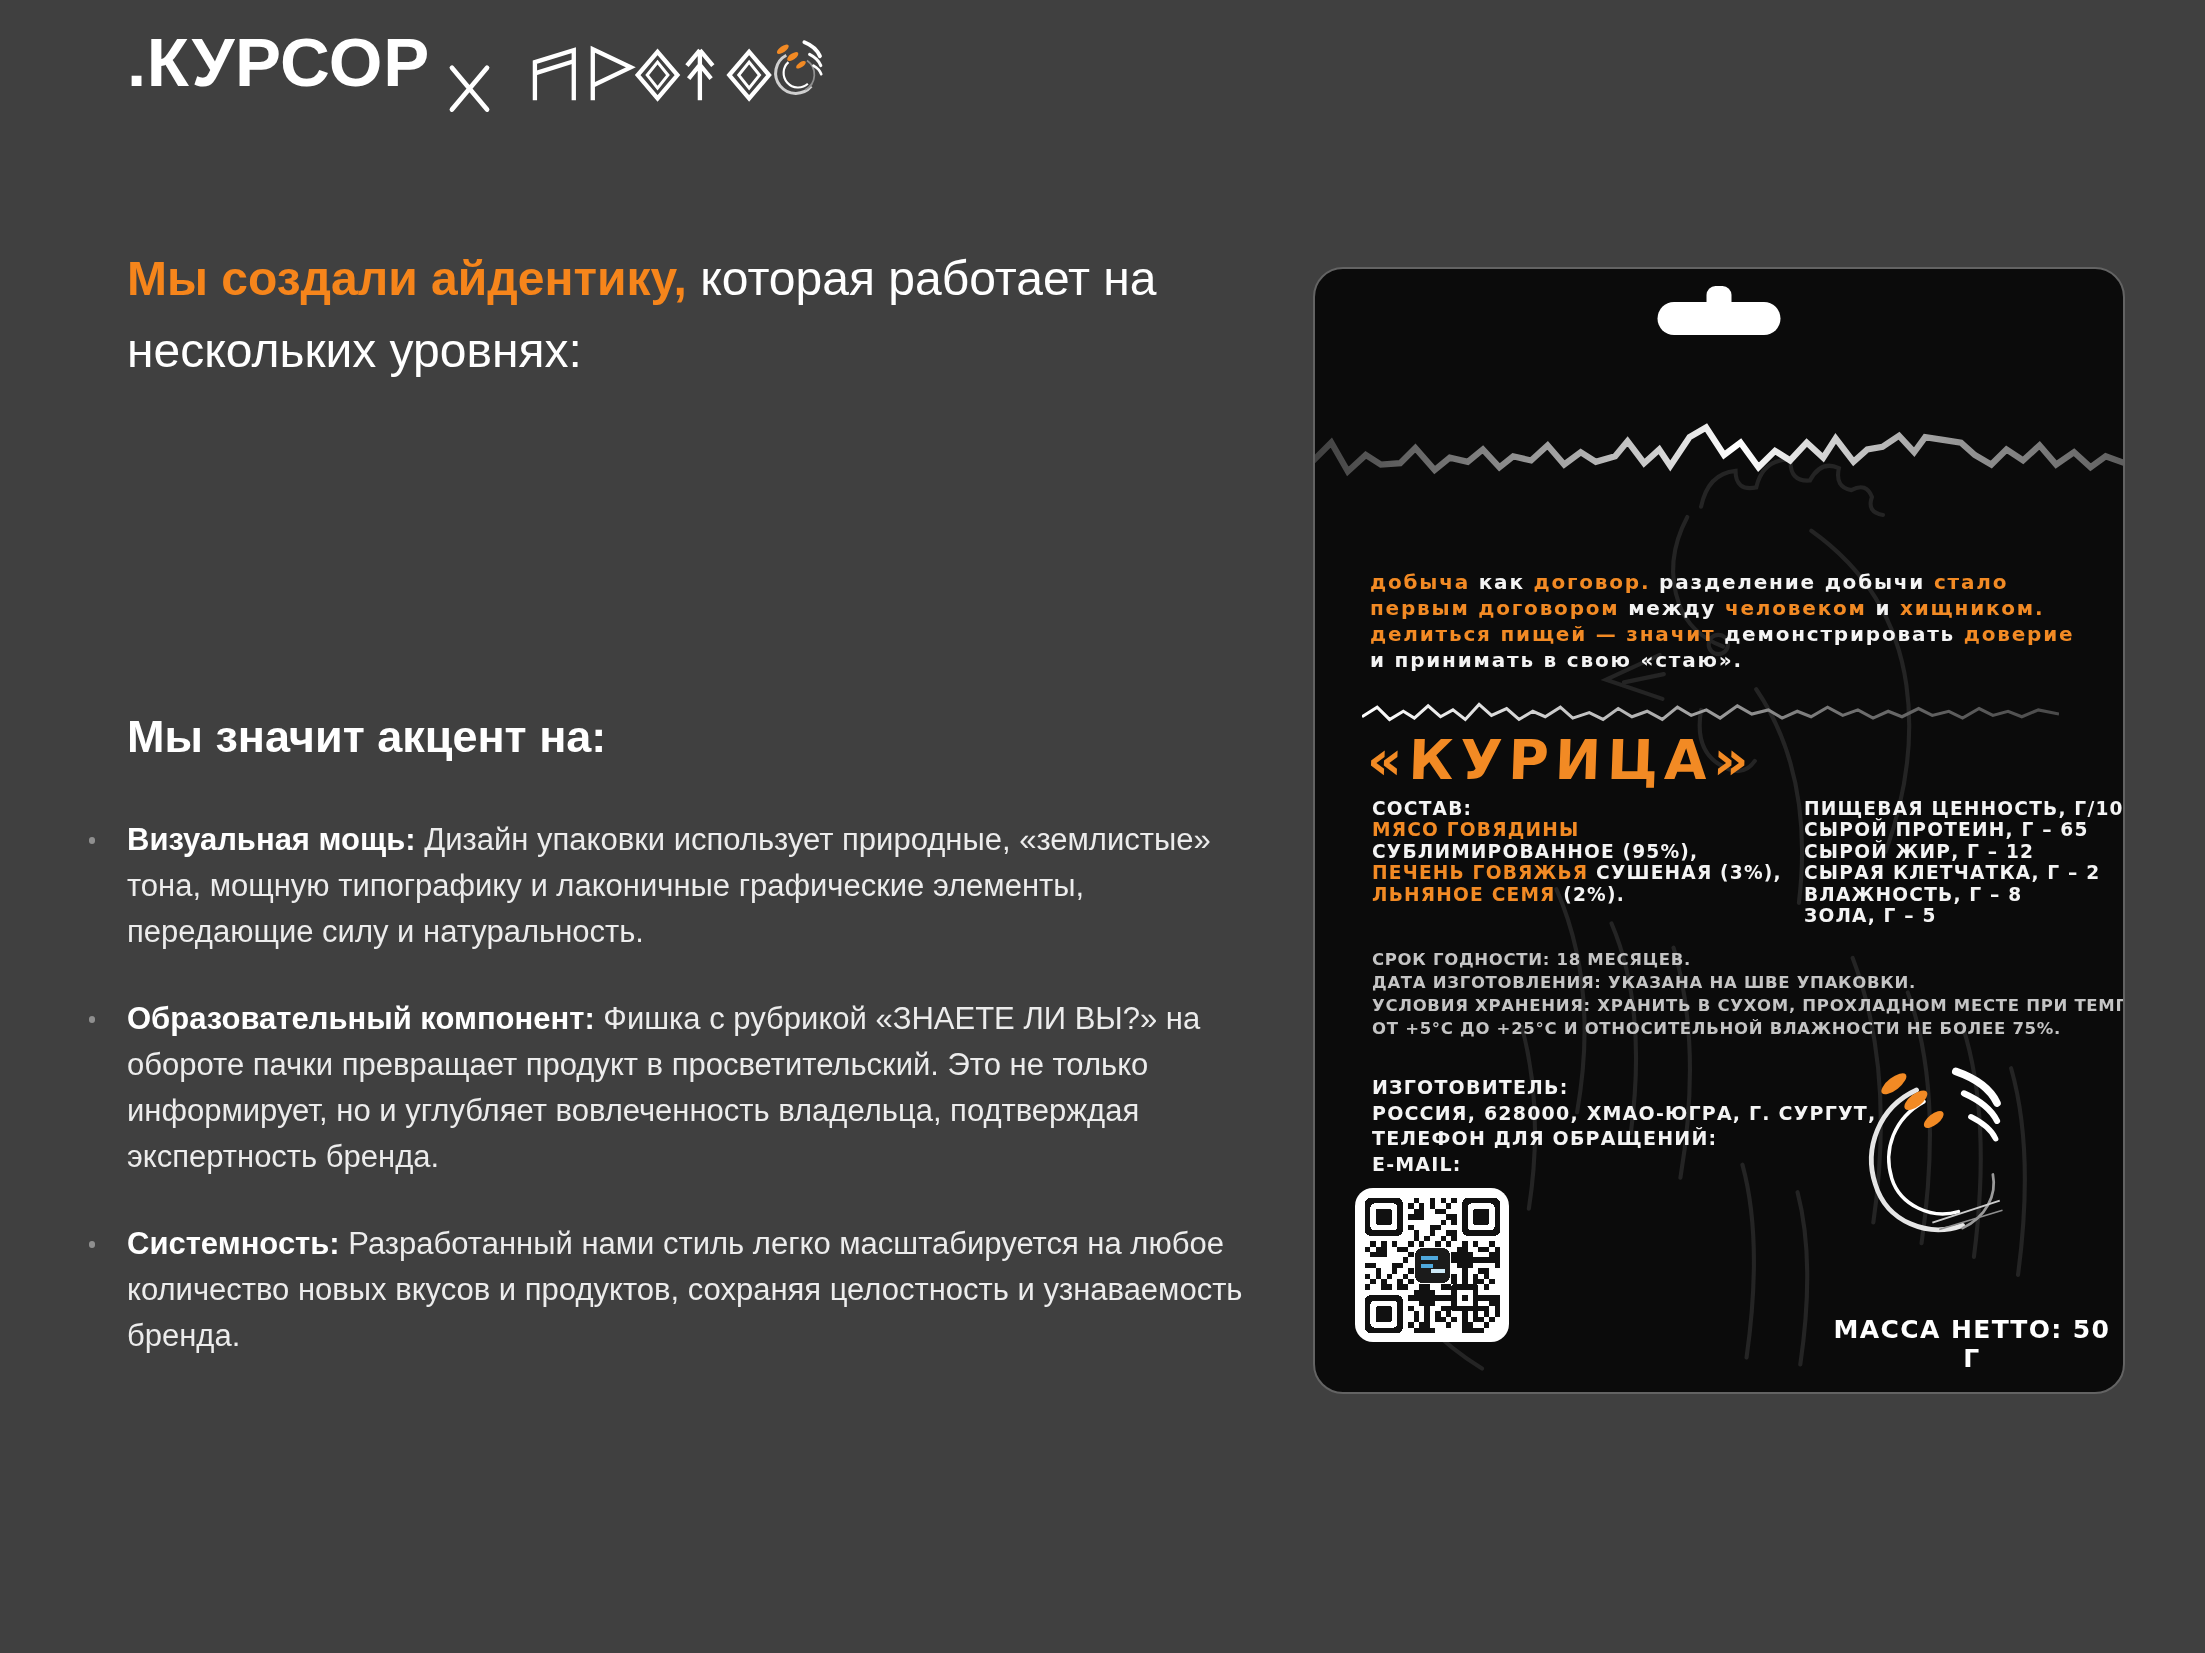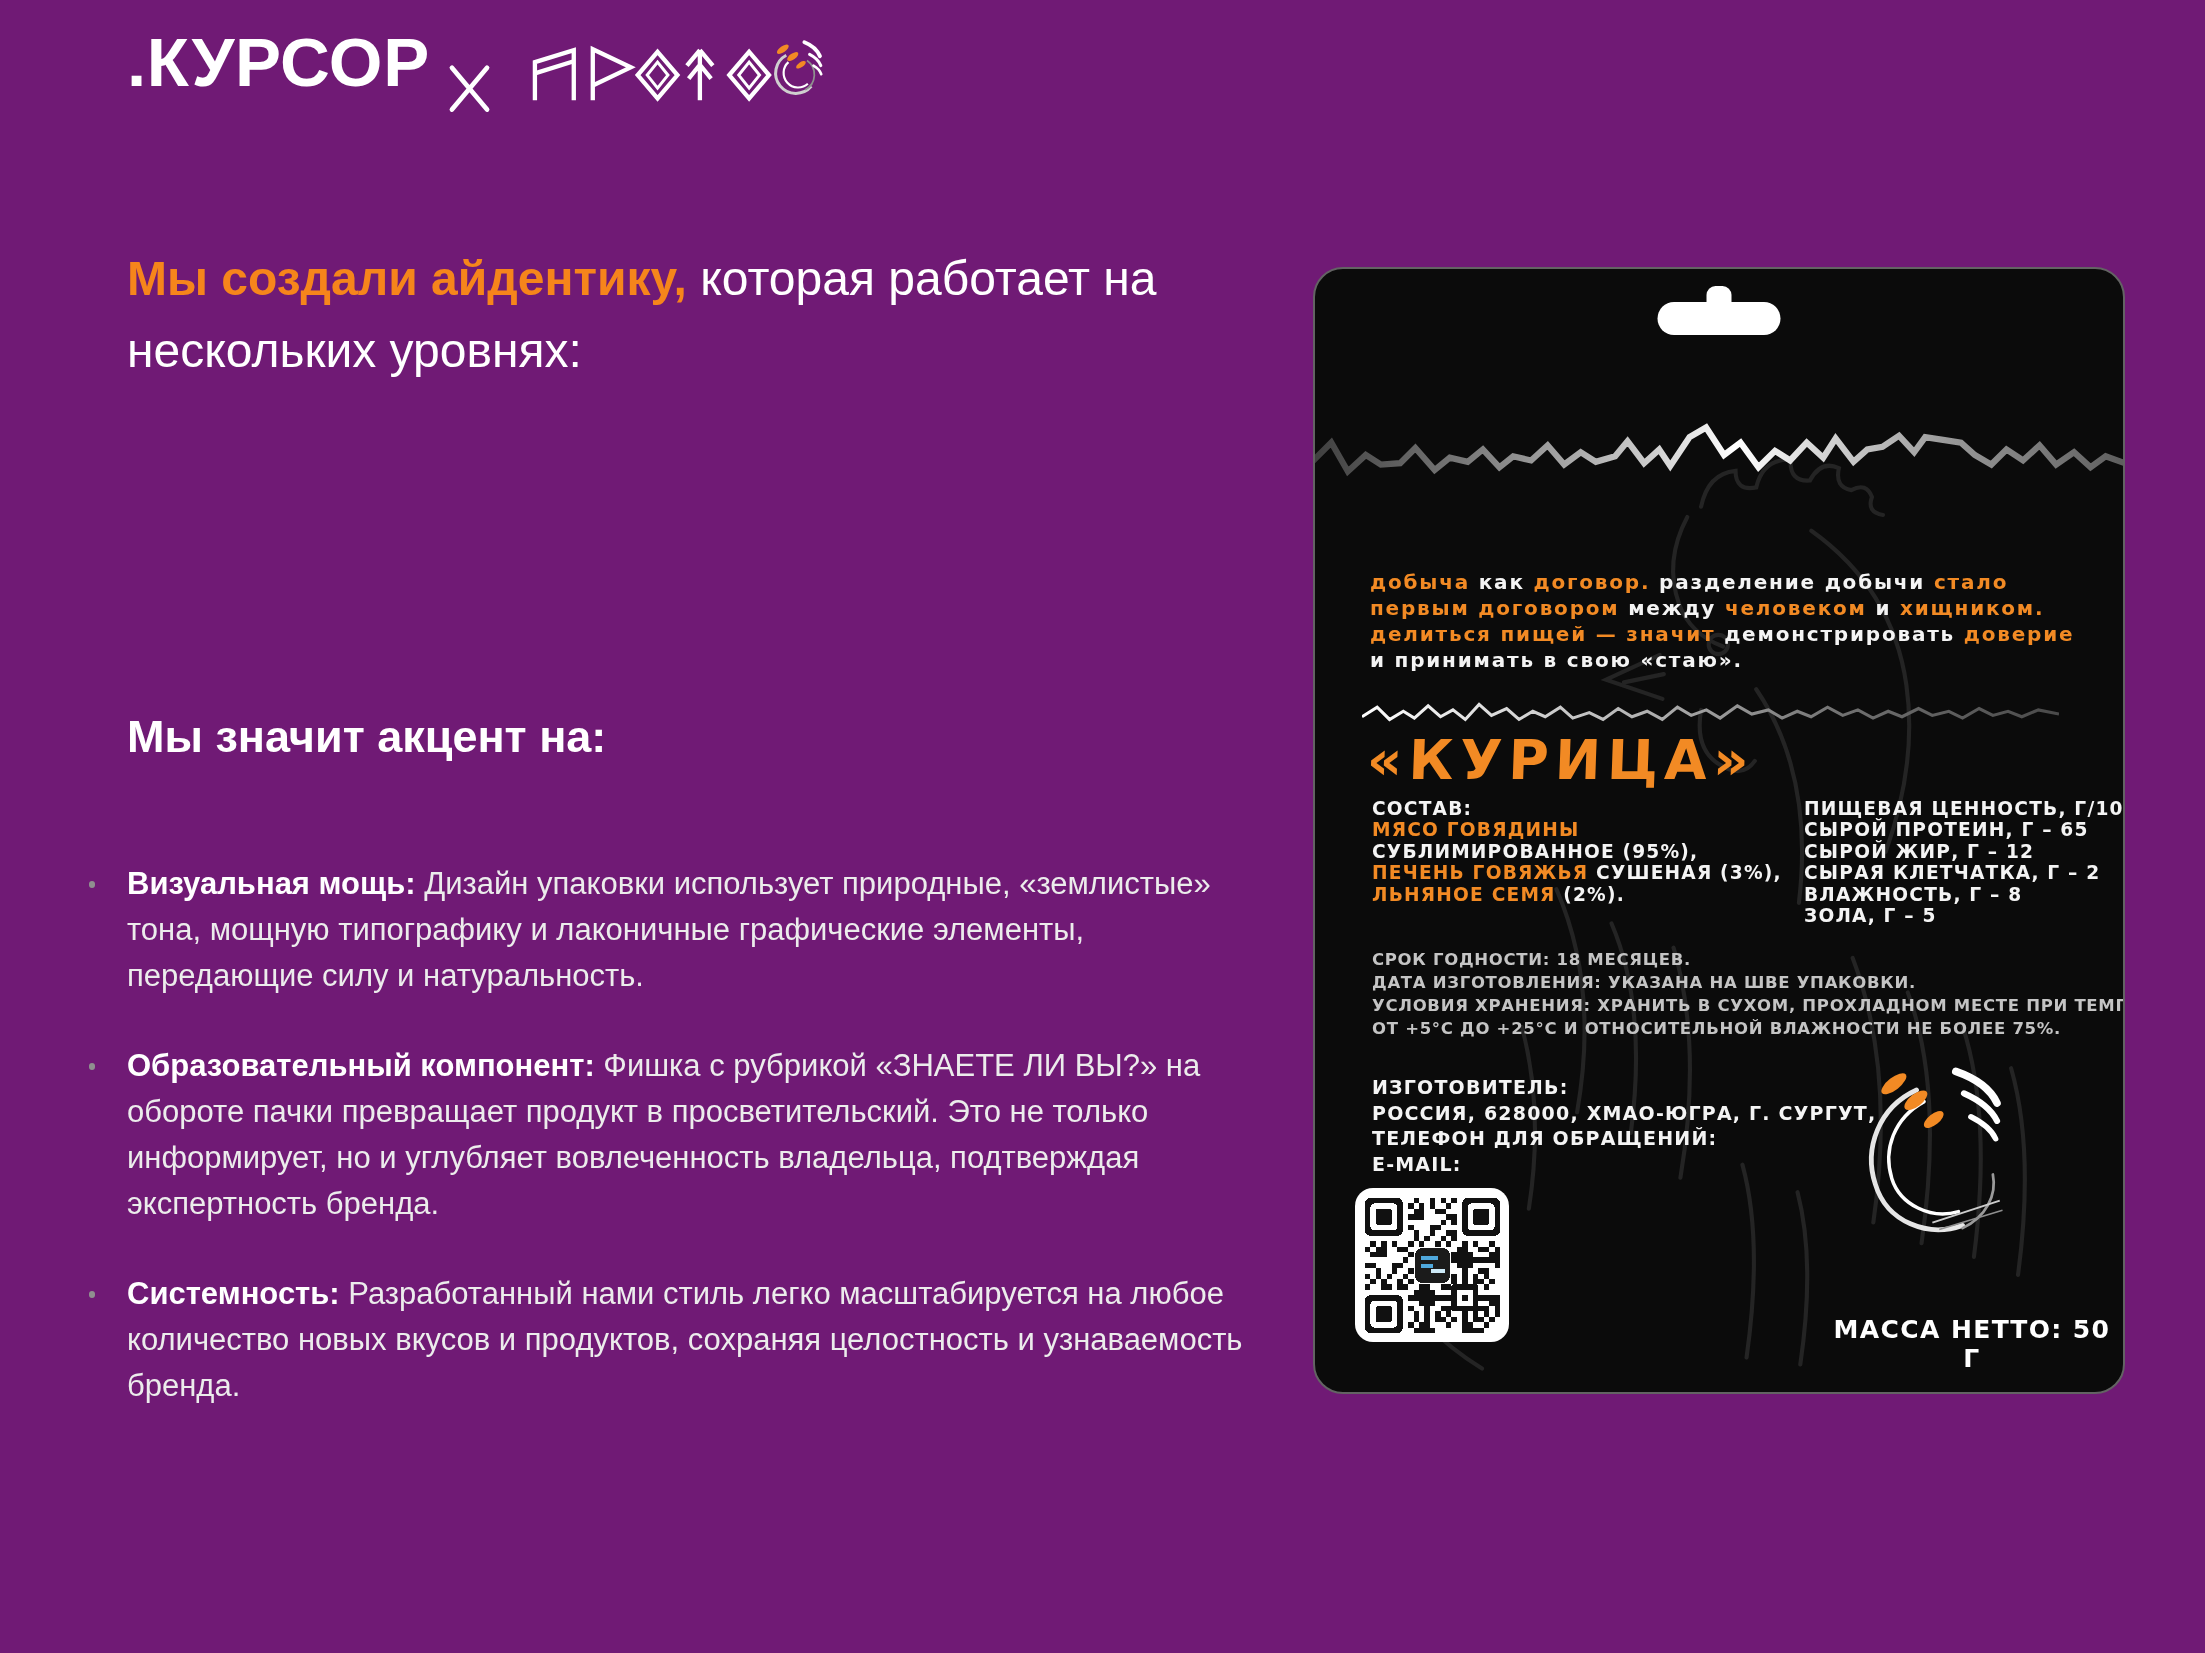--- a/index.html
+++ b/index.html
@@ -1,32 +1,32 @@
 <!DOCTYPE html>
 <html style="font-size:11px"><head>
 <meta charset="utf-8">
 <style>
   html,body{margin:0;padding:0;background:#000;}
-  #canvas{position:relative;width:2205px;height:1654px;background:#701a75;overflow:hidden;
+  #canvas{position:relative;width:2205px;height:1654px;background:#404040;overflow:hidden;
           font-family:"Liberation Sans",sans-serif;color:#ffffff;}
 
   
   .brand-primary{position:absolute;left:127px;top:25px;font-size:69px;font-weight:700;
                  letter-spacing:0.7px;color:#ffffff;line-height:76px;}
   .collab-x{position:absolute;left:442px;top:61px;width:55px;height:54px;}
   .brand-partner-svg{position:absolute;left:528px;top:29px;width:298px;height:81px;}
 
   
   .intro-heading{position:absolute;left:127px;top:243px;width:1054px;font-size:48px;
                  line-height:72px;font-weight:500;color:#ffffff;}
   .intro-heading .hl{color:#F6851B;font-weight:600;}
   .accent-title{position:absolute;left:127px;top:711px;font-size:45px;font-weight:700;color:#ffffff;}
   .bullet-list{position:absolute;left:83px;top:817px;width:1172px;list-style:none;margin:0;padding:0;}
   .bullet-list li{position:relative;padding-left:44px;margin-bottom:41px;font-size:31px;
-                  line-height:46px;color:#ececec;font-weight:400;margin-top:44px;}
+                  line-height:46px;color:#ececec;font-weight:400;}
   .bullet-list li::before{content:"";position:absolute;left:5.5px;top:20px;width:6.9px;height:6.9px;
                   border-radius:50%;background:#8f8f8f;}
   .bullet-list .lead{font-weight:700;color:#ffffff;}
 
   
   .package{position:absolute;left:1313px;top:267px;width:808px;height:1123px;background:#0B0B0B;
            border:2.1px solid #636363;border-radius:30px;overflow:hidden;}
   .rooster{position:absolute;left:0;top:0;width:808px;height:1123px;}
   .hang-hole{position:absolute;left:50%;top:16.5px;transform:translateX(-50%);width:123px;}
   .hole-bump{width:25px;height:27.6px;background:#fff;border-radius:9px;margin:0 auto -11px auto;}

